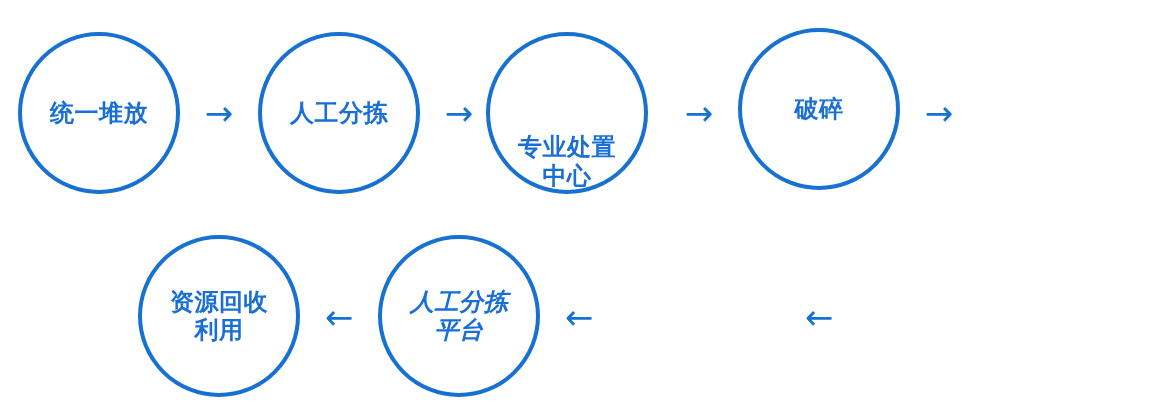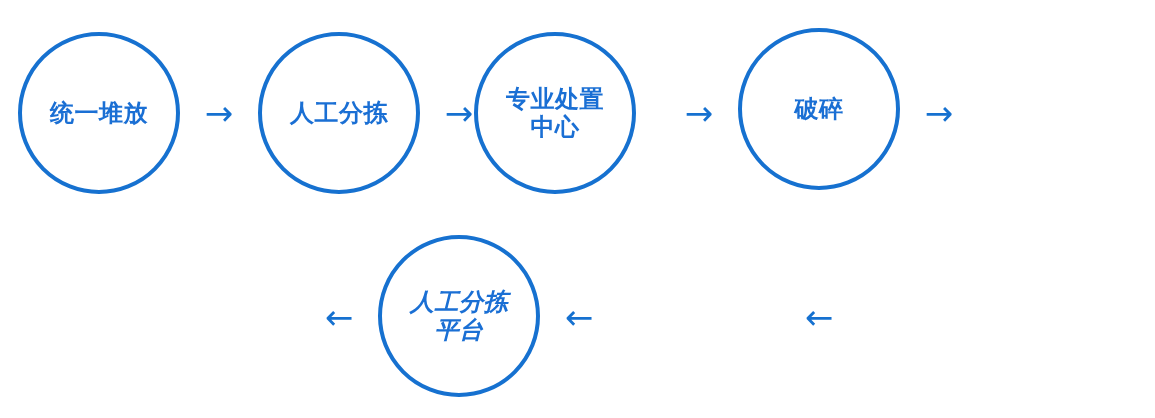--- a/index.html
+++ b/index.html
@@ -52,21 +52,21 @@
     height: 40px;
     font-family: "DejaVu Sans", sans-serif;
   }
   .connector.diag {
     font-size: 30px;
   }
 
   
   #node-0 { left: 18px;   top: 32px; }
   #node-1 { left: 258px;  top: 32px; }
-  #node-2 { left: 474px;  top: 32px; }
+  #node-2 { left: 486px;  top: 32px; align-items: flex-end; }
   #node-3 { left: 738px;  top: 28px; }
   #node-4 { left: 978px;  top: 32px; }
 
   
   #node-5 { left: 858px;  top: 235px; }
   #node-6 { left: 618px;  top: 235px; }
   #node-7 { left: 378px;  top: 235px; font-style: italic; }
   #node-8 { left: 138px;  top: 235px; }
 
   
@@ -118,14 +118,18 @@
 
   <div class="connector" id="conn-6">←</div>
 
   <div class="node" id="node-7">
     <span class="node-label">人工分拣
 平台</span>
   </div>
 
   <div class="connector" id="conn-7">←</div>
 
+  <div class="node" id="node-8">
+    <span class="node-label">资源回收
+利用</span>
+  </div>
 
 </div>
 
 </body></html>

